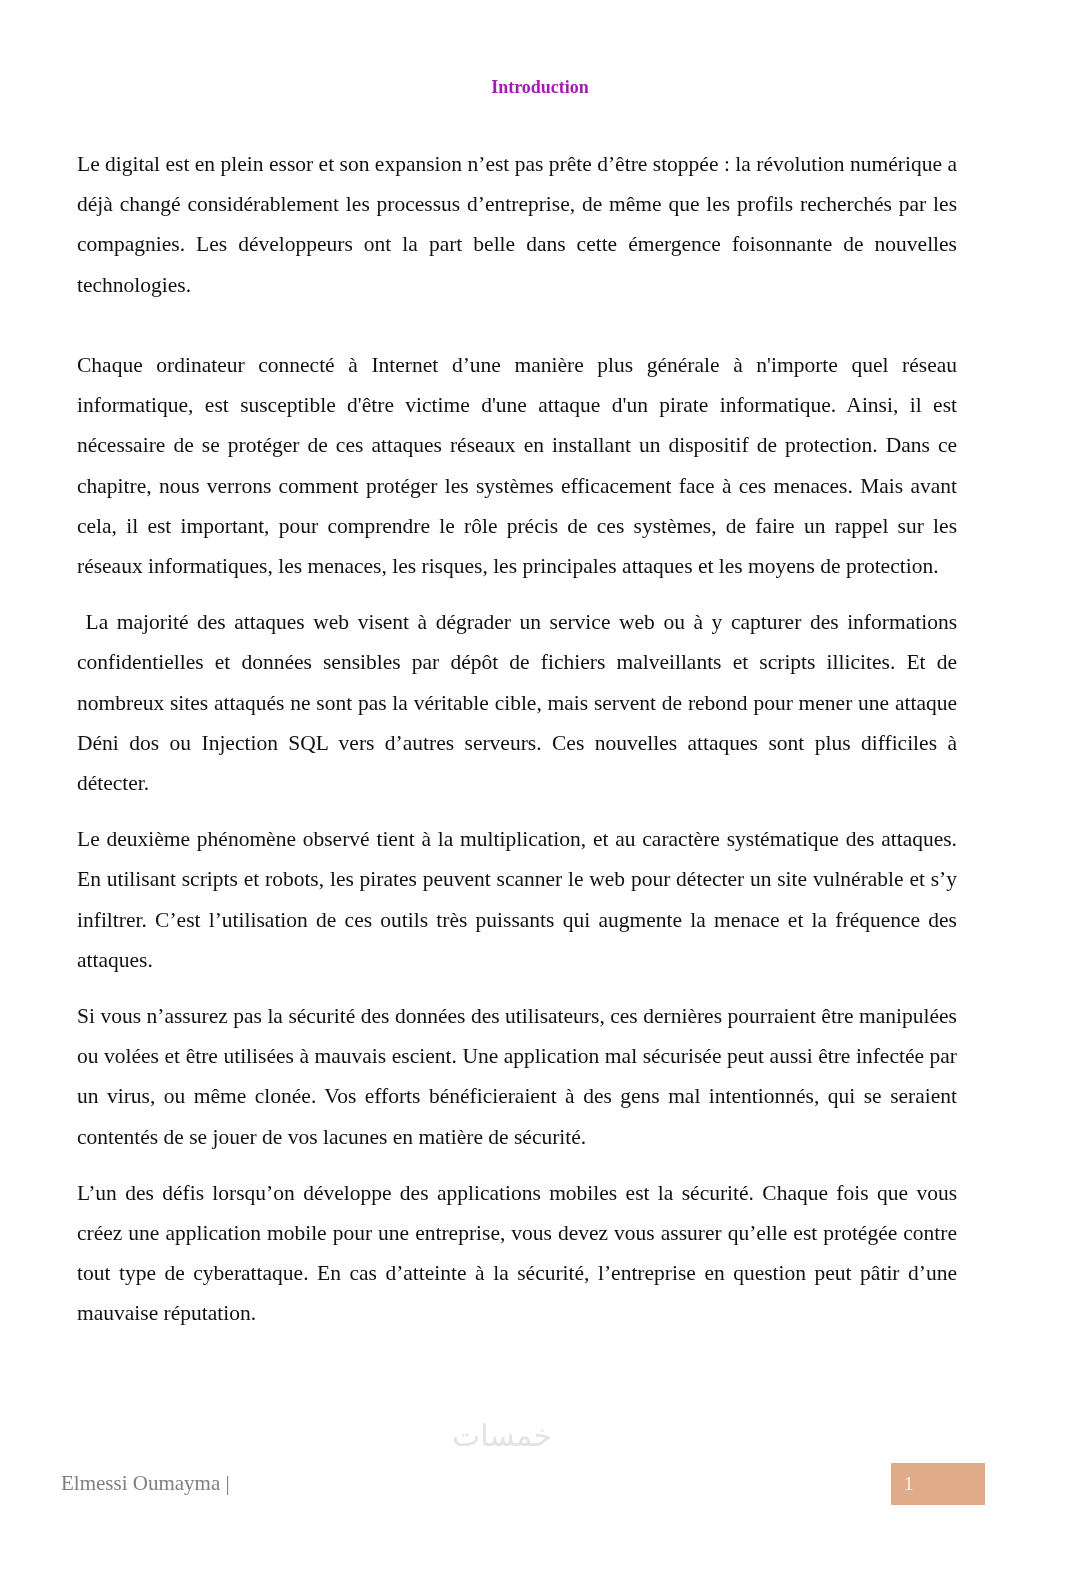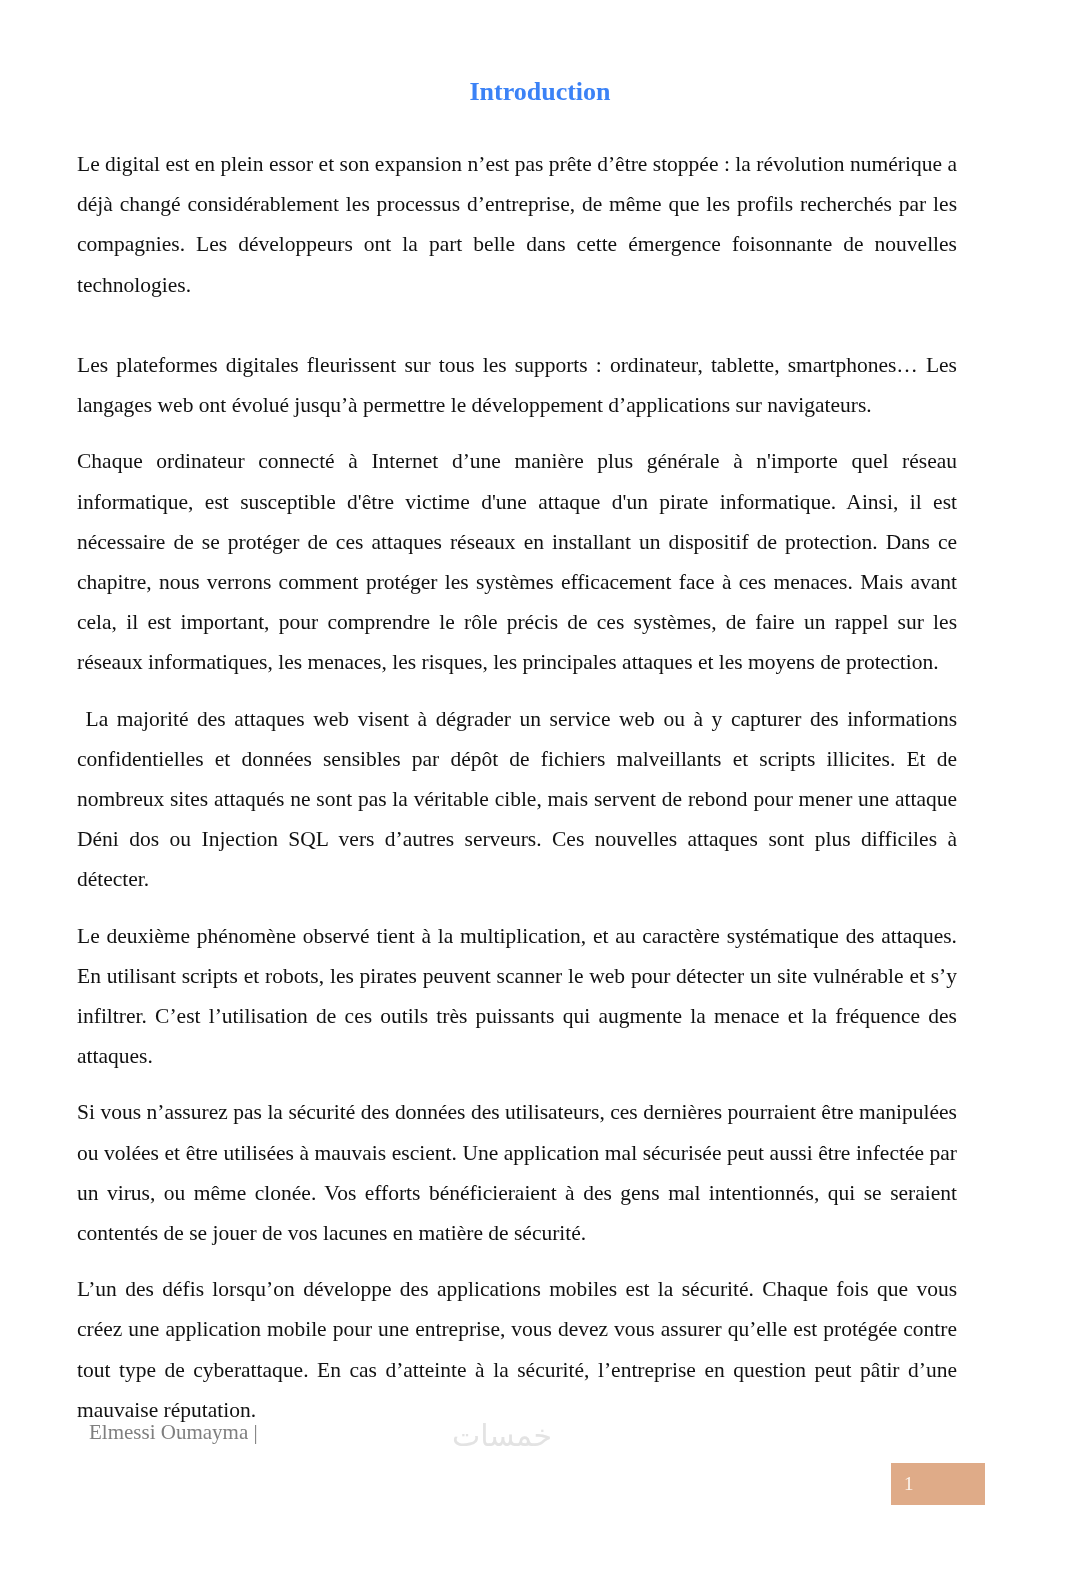--- a/index.html
+++ b/index.html
@@ -15,23 +15,23 @@
       font-family: "Liberation Serif", "DejaVu Serif", serif;
       color: #111111;
     }
     .page-title {
       position: absolute;
       top: 58px;
       left: 0;
       width: 1080px;
       text-align: center;
       font-weight: bold;
-      font-size: 26px;
+      font-size: 18px;
       line-height: 34px;
-      color: #3b82f6;
+      color: #a21caf;
     }
     .body-text {
       position: absolute;
       top: 128px;
       left: 61px;
       width: 912px;
       font-size: 21.5px;
       line-height: 40.2px;
       text-align: justify;
     }
@@ -41,26 +41,25 @@
       text-align-last: left;
     }
     .body-text p.gap-after {
       margin-bottom: 40.2px;
     }
     .body-text p.indent-space::before {
       content: "\00a0";
     }
     .footer-author {
       position: absolute;
-      top: 1418px;
+      top: 1469px;
       left: 61px;
       font-size: 21px;
       line-height: 28px;
       color: #7f7f7f;
-      margin-left: 28px;
     }
     .page-number-box {
       position: absolute;
       top: 1463px;
       left: 891px;
       width: 94px;
       height: 42px;
       background: #dfab88;
       color: #fdf6ef;
       font-size: 19px;
@@ -80,21 +79,20 @@
       color: #e3e3e3;
     }
   </style>
 </head>
 <body>
 
 <h1 class="page-title">Introduction</h1>
 
 <div class="body-text">
   <p class="gap-after">Le digital est en plein essor et son expansion n’est pas prête d’être stoppée : la révolution numérique a déjà changé considérablement les processus d’entreprise, de même que les profils recherchés par les compagnies. Les développeurs ont la part belle dans cette émergence foisonnante de nouvelles technologies.</p>
-  <p>Les plateformes digitales fleurissent sur tous les supports : ordinateur, tablette, smartphones… Les langages web ont évolué jusqu’à permettre le développement d’applications sur navigateurs.</p>
   <p>Chaque ordinateur connecté à Internet d’une manière plus générale à n'importe quel réseau informatique, est susceptible d'être victime d'une attaque d'un pirate informatique. Ainsi, il est nécessaire de se protéger de ces attaques réseaux en installant un dispositif de protection. Dans ce chapitre, nous verrons comment protéger les systèmes efficacement face à ces menaces. Mais avant cela, il est important, pour comprendre le rôle précis de ces systèmes, de faire un rappel sur les réseaux informatiques, les menaces, les risques, les principales attaques et les moyens de protection.</p>
   <p class="indent-space">La majorité des attaques web visent à dégrader un service web ou à y capturer des informations confidentielles et données sensibles par dépôt de fichiers malveillants et scripts illicites. Et de nombreux sites attaqués ne sont pas la véritable cible, mais servent de rebond pour mener une attaque Déni dos ou Injection SQL vers d’autres serveurs. Ces nouvelles attaques sont plus difficiles à détecter.</p>
   <p>Le deuxième phénomène observé tient à la multiplication, et au caractère systématique des attaques. En utilisant scripts et robots, les pirates peuvent scanner le web pour détecter un site vulnérable et s’y infiltrer. C’est l’utilisation de ces outils très puissants qui augmente la menace et la fréquence des attaques.</p>
   <p>Si vous n’assurez pas la sécurité des données des utilisateurs, ces dernières pourraient être manipulées ou volées et être utilisées à mauvais escient. Une application mal sécurisée peut aussi être infectée par un virus, ou même clonée. Vos efforts bénéficieraient à des gens mal intentionnés, qui se seraient contentés de se jouer de vos lacunes en matière de sécurité.</p>
   <p>L’un des défis lorsqu’on développe des applications mobiles est la sécurité. Chaque fois que vous créez une application mobile pour une entreprise, vous devez vous assurer qu’elle est protégée contre tout type de cyberattaque. En cas d’atteinte à la sécurité, l’entreprise en question peut pâtir d’une mauvaise réputation.</p>
 </div>
 
 <div class="footer-author">Elmessi Oumayma |</div>
 
 <div class="page-number-box">

